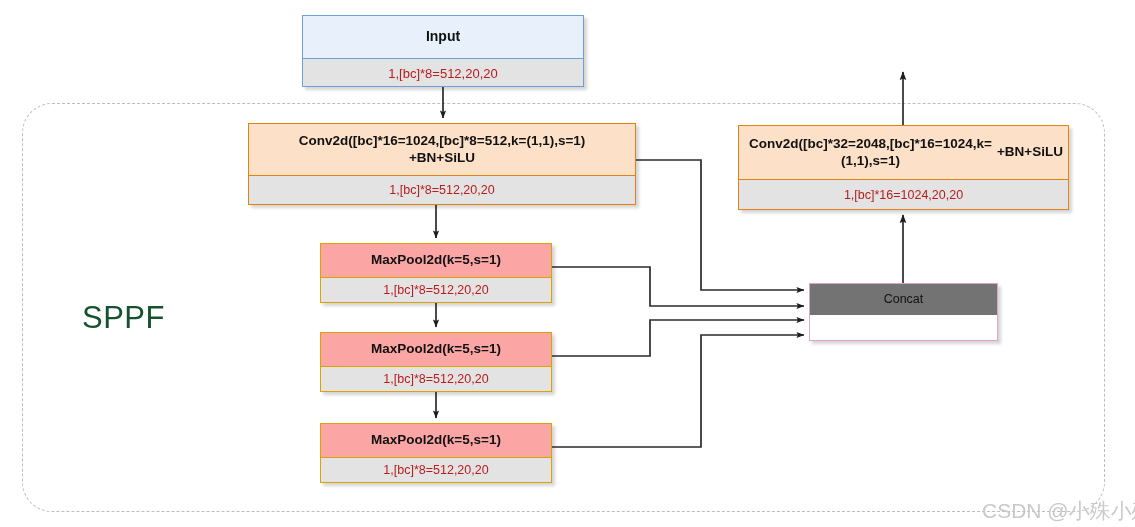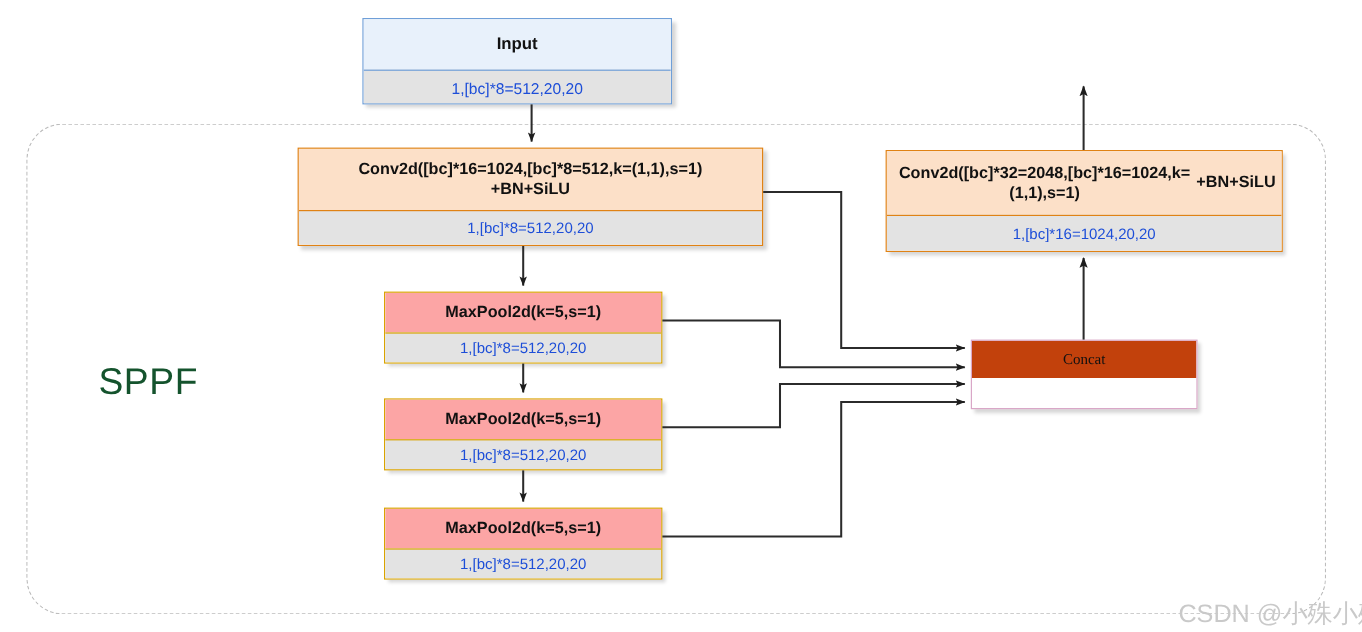--- a/index.html
+++ b/index.html
@@ -39,40 +39,40 @@
     font-weight:bold;
     line-height:1.22;
     color:#111;
     padding:2px 5px;
   }
   .node .body{
     box-sizing:border-box;
     display:flex;align-items:center;justify-content:center;
     text-align:center;
     background:#e3e3e3;
-    color:#1d4ed8;
+    color:#b91c1c;
     font-weight:400;
     padding:2px 5px;
   }
 
   
   .n-input{border-color:#6f9fd8;}
   .n-input .hdr{background:#e8f1fb;font-size:14px;}
   .n-input .body{border-top:1.2px solid #6f9fd8;font-size:13px;}
 
   .n-conv{border-color:#e08214;}
   .n-conv .hdr{background:#fce0c8;font-size:13.5px;}
   .n-conv .body{border-top:1.2px solid #e08214;font-size:12.5px;}
 
   .n-pool{border-color:#d9a300;}
   .n-pool .hdr{background:#fca5a5;font-size:13.5px;}
   .n-pool .body{border-top:1.2px solid #d9a300;font-size:12.5px;}
 
   .n-concat{border-color:#d9a7c7;}
-  .n-concat .hdr{background:#c2410c;font-size:12.5px;font-weight:400;font-family:Liberation Serif, serif;}
+  .n-concat .hdr{background:#737373;font-size:12.5px;font-weight:400;}
   .n-concat .body{border-top:1.2px solid #d9a7c7;font-size:12.5px;}
 
   
   #wires{position:absolute;left:0;top:0;width:1135px;height:527px;pointer-events:none;}
 
   
   .watermark{
     position:absolute;
     font-size:21px;
     color:#c9c9c9;
@@ -82,21 +82,21 @@
 </style>
 </head>
 <body>
 
 <div id="canvas">
 
   <div class="group-box" style="left:22px;top:103px;width:1083px;height:409px;"></div>
 
   <div class="group-label" style="left:82px;top:300px;">SPPF</div>
 
-  <div class="node n-input" style="left:302px;top:15px;width:258px;height:72px;">
+  <div class="node n-input" style="left:302px;top:15px;width:282px;height:72px;">
     <div class="hdr" style="height:42px;">Input</div>
     <div class="body" style="height:29px;">1,[bc]*8=512,20,20</div>
   </div>
 
   <div class="node n-conv" style="left:248px;top:123px;width:388px;height:82px;">
     <div class="hdr" style="height:51px;flex-direction:column;">
       <span>Conv2d([bc]*16=1024,[bc]*8=512,k=(1,1),s=1)</span>
       <span>+BN+SiLU</span>
     </div>
     <div class="body" style="height:29px;">1,[bc]*8=512,20,20</div>

